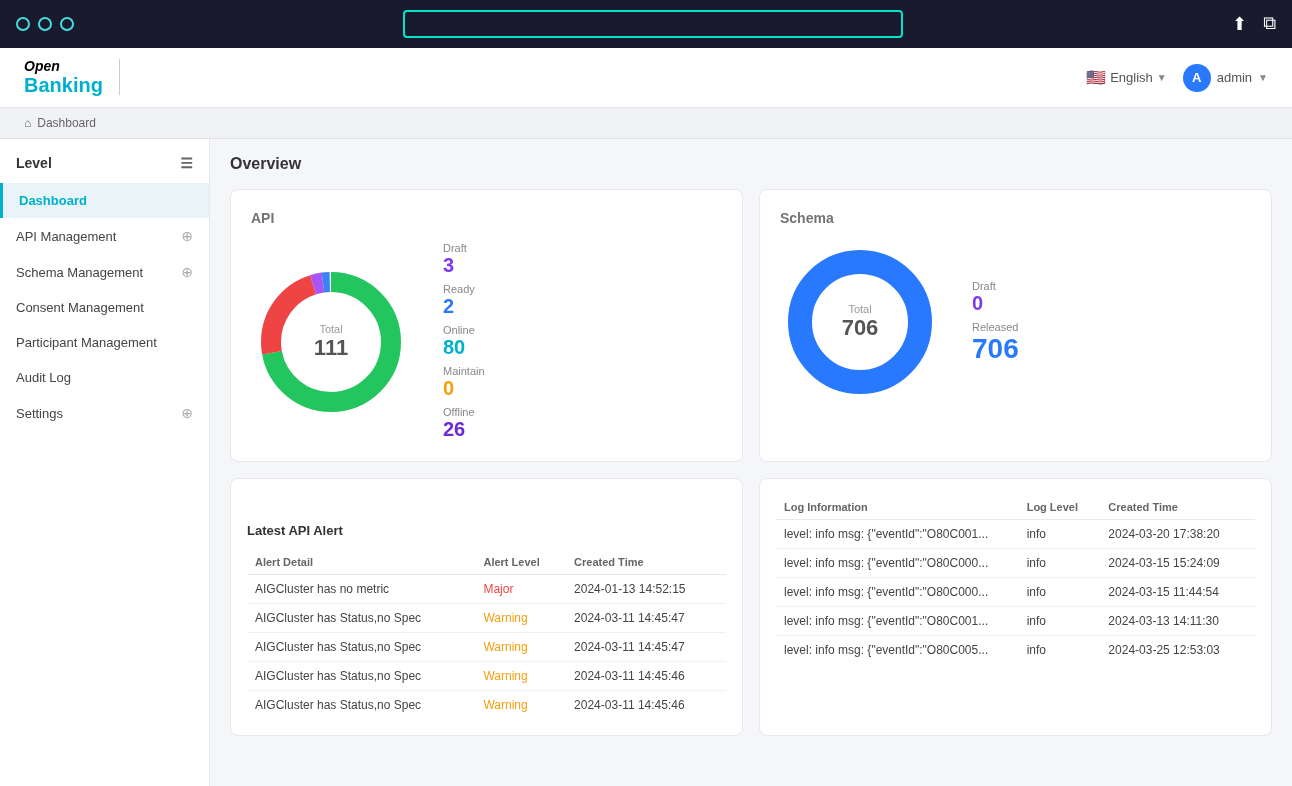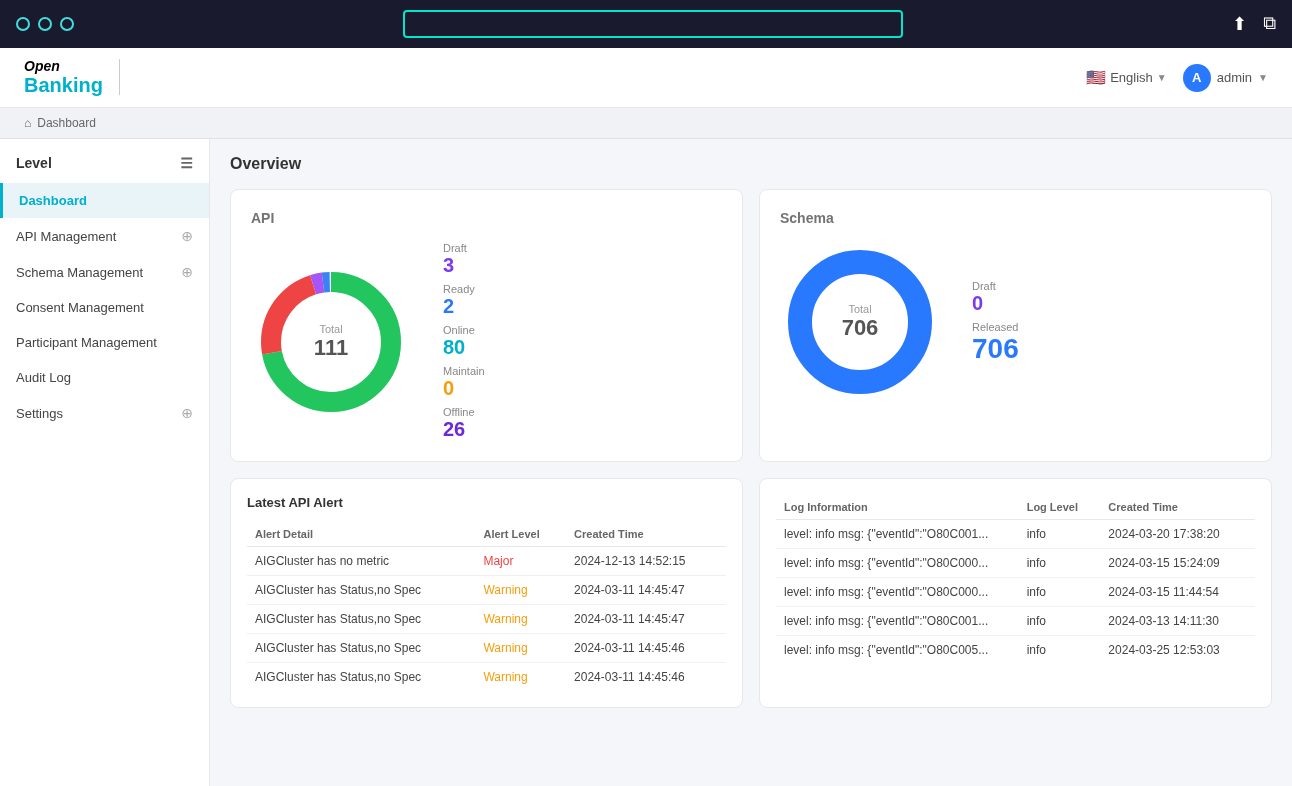--- a/index.html
+++ b/index.html
@@ -136,21 +136,21 @@
     .color-teal { color: #00b0cc; }
     .color-orange { color: #f59e0b; }
     .color-red { color: #6d28d9; }
 
     
     .schema-donut-container { position: relative; width: 160px; height: 160px; flex-shrink: 0; }
 
     
     .alerts-row { display: flex; gap: 16px; }
     .alert-card { flex: 1; background: #fff; border-radius: 8px; border: 1px solid #e8e8e8; padding: 16px; overflow: hidden; }
-    .alert-card-title { font-size: 13px; font-weight: 600; color: #333; margin-bottom: 12px; }
+    .alert-card-title { font-size: 13px; font-weight: 600; color: #333; margin-bottom: 12px; margin-top: 28px; }
     .table-container { overflow-x: auto; }
     table { width: 100%; border-collapse: collapse; font-size: 12px; }
     thead tr { border-bottom: 1px solid #e8e8e8; }
     th { text-align: left; padding: 6px 8px; color: #666; font-weight: 600; font-size: 11px; white-space: nowrap; }
     td { padding: 7px 8px; border-bottom: 1px solid #f0f0f0; color: #444; white-space: nowrap; }
     tr:last-child td { border-bottom: none; }
 
     
     svg.donut { transform: rotate(-90deg); }
 
@@ -320,21 +320,21 @@
               <tr>
                 <th>Alert Detail</th>
                 <th>Alert Level</th>
                 <th>Created Time</th>
               </tr>
             </thead>
             <tbody id="alert-tbody">
             <tr>
     <td>AIGCluster has no metric</td>
     <td style="color:#ef4444">Major</td>
-    <td>2024-12-13 14:52:15</td>
+    <td>2024-01-13 14:52:15</td>
   </tr>
                 <tr>
     <td>AIGCluster has Status,no Spec</td>
     <td style="color:#f59e0b">Warning</td>
     <td>2024-03-11 14:45:47</td>
   </tr>
                 <tr>
     <td>AIGCluster has Status,no Spec</td>
     <td style="color:#f59e0b">Warning</td>
     <td>2024-03-11 14:45:47</td>

